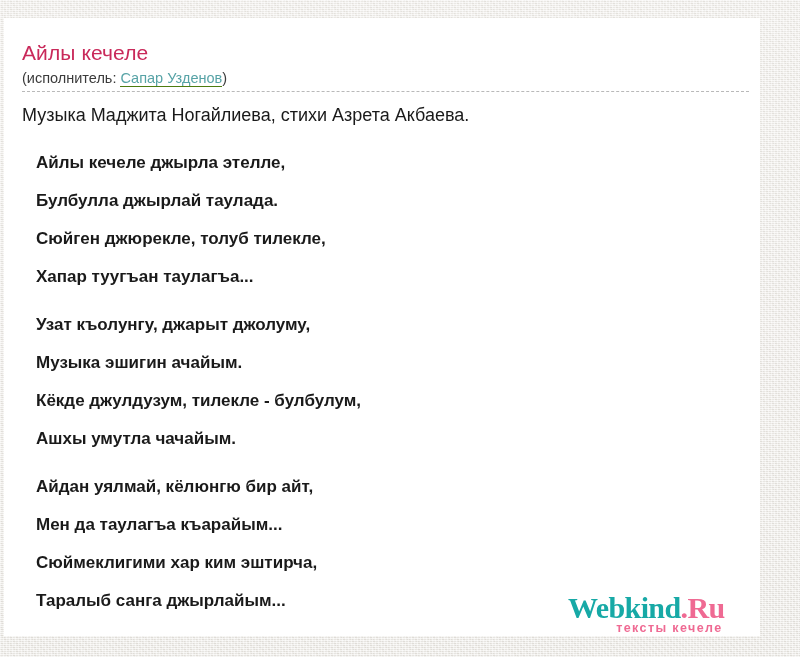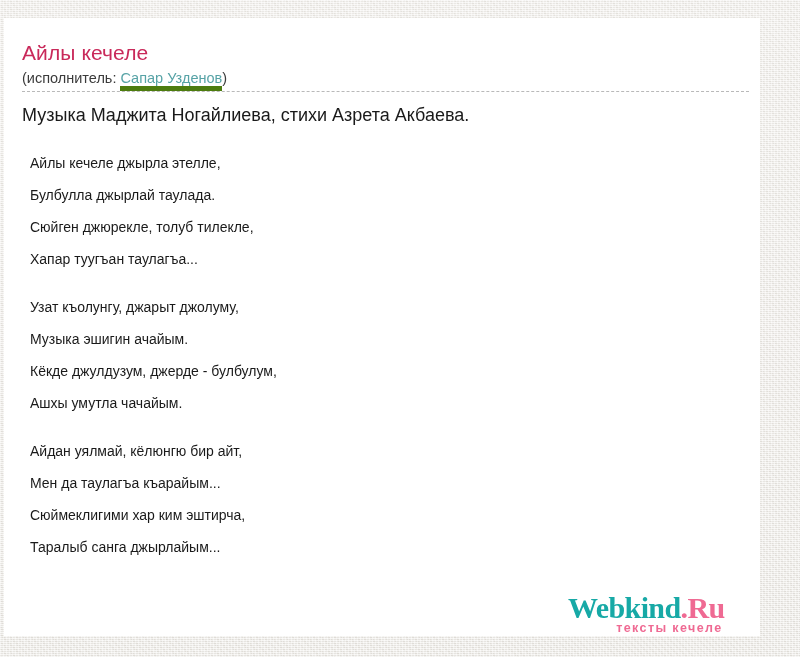--- a/index.html
+++ b/index.html
@@ -51,21 +51,21 @@
   #artist-line {
     font-family: "Liberation Sans", "DejaVu Sans", sans-serif;
     font-size: 14.5px;
     color: #3b3b3b;
     margin: 3px 0 0 0;
     line-height: 19px;
   }
   #artist-link {
     color: #57a3a6;
     text-decoration: none;
-    border-bottom: 5px solid #4d7c0f;
+    border-bottom: 1px solid #4d7c0f;
   }
   #header-divider {
     margin-top: 3px;
     width: 727px;
     height: 0;
     border-top: 1px dashed #b9b9b9;
   }
 
   
   #lyrics-body {
@@ -80,24 +80,25 @@
     font-size: 18px;
     line-height: 24px;
     white-space: pre-wrap;
     margin: 0;
   }
   .stanza {
     margin: 24px 0 0 0;
   }
   .lyric-line {
     font-family: "Liberation Sans", "DejaVu Sans", sans-serif;
-    font-size: 14px;
+    font-size: 17px;
     line-height: 24px;
     white-space: pre-wrap;
-    margin: 8px;
+    margin: 14px;
+    font-weight: bold;
   }
 
   
   #site-logo {
     position: absolute;
     left: 568px;
     top: 592px;
     text-align: center;
   }
   #logo-wordmark {
@@ -139,21 +140,21 @@
     <div class="stanza">
       <p class="lyric-line">Айлы кечеле джырла этелле,</p>
       <p class="lyric-line">Булбулла джырлай таулада.</p>
       <p class="lyric-line">Сюйген джюрекле, толуб тилекле,</p>
       <p class="lyric-line">Хапар туугъан таулагъа...</p>
     </div>
 
     <div class="stanza">
       <p class="lyric-line">Узат къолунгу, джарыт джолуму,</p>
       <p class="lyric-line">Музыка эшигин ачайым.</p>
-      <p class="lyric-line">Кёкде джулдузум, джерде - булбулум,</p>
+      <p class="lyric-line">Кёкде джулдузум, тилекле - булбулум,</p>
       <p class="lyric-line">Ашхы умутла чачайым.</p>
     </div>
 
 
     <div class="stanza">
       <p class="lyric-line">Айдан уялмай, кёлюнгю бир айт,</p>
       <p class="lyric-line">Мен да таулагъа къарайым...</p>
       <p class="lyric-line">Сюймеклигими хар ким эштирча,</p>
       <p class="lyric-line">Таралыб санга джырлайым...</p>
     </div>

